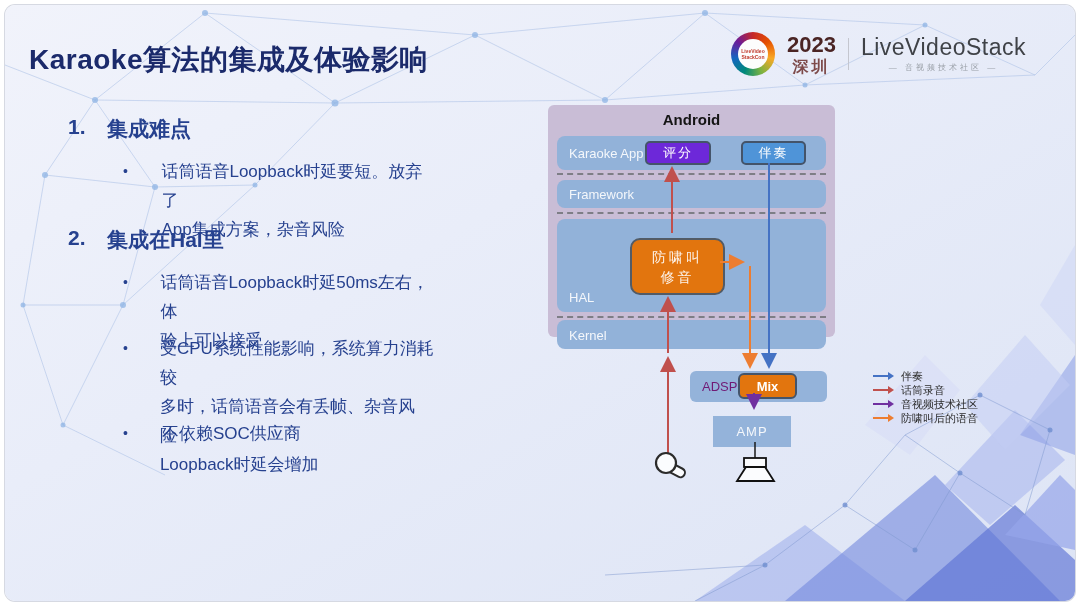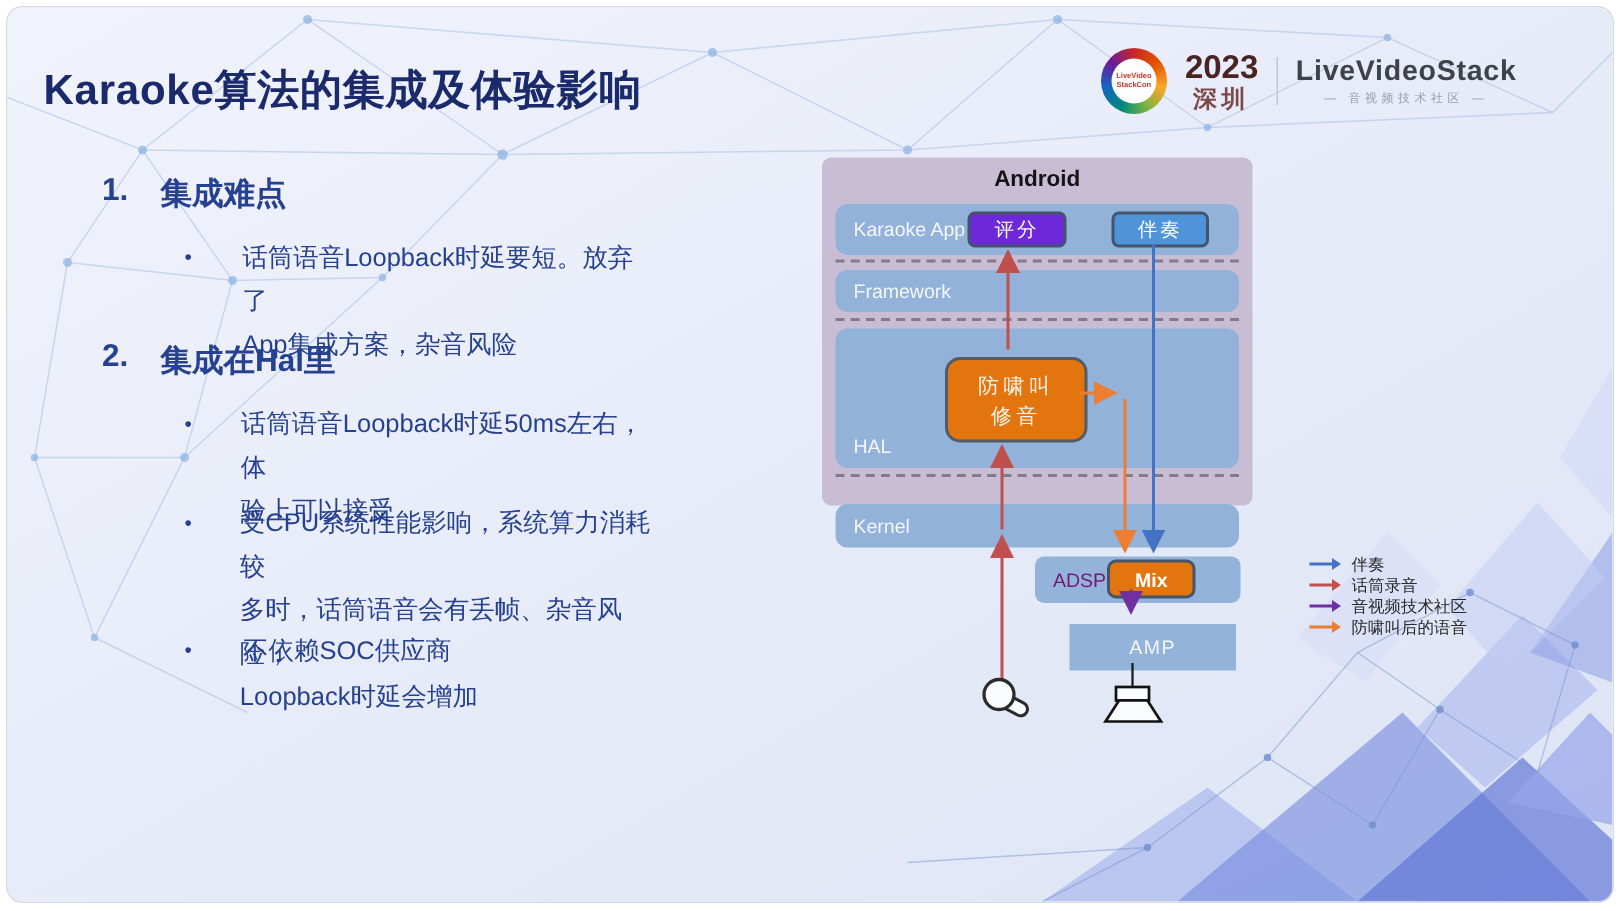--- a/index.html
+++ b/index.html
@@ -3,64 +3,64 @@
 <meta charset="utf-8">
 <style>
   html,body{margin:0;padding:0;width:1080px;height:607px;background:#ffffff;overflow:hidden;
     font-family:"Liberation Sans","DejaVu Sans",sans-serif;}
   .slide{position:absolute;left:5px;top:5px;right:5px;bottom:6px;border-radius:10px;overflow:hidden;
     background:linear-gradient(150deg,#f1f3fb 0%,#e9edf9 40%,#dde4f5 100%);
     box-shadow:0 0 0 1px #d6d9e2;}
   .decor{position:absolute;left:0;top:0;width:100%;height:100%;z-index:0;}
   .title{position:absolute;left:24px;top:36px;margin:0;font-size:28px;font-weight:800;color:#1b2a6b;z-index:3;letter-spacing:.5px;text-align:right;}
   
-  .logos{position:absolute;right:64px;top:24px;height:50px;display:flex;align-items:center;gap:12px;z-index:3;}
+  .logos{position:absolute;right:49px;top:24px;height:50px;display:flex;align-items:center;gap:12px;z-index:3;}
   .logo-ring{width:44px;height:44px;border-radius:50%;position:relative;
     background:conic-gradient(#c62828,#e65100,#f9a825,#7cb342,#00897b,#1565c0,#6a1b9a,#c62828);}
   .logo-ring .ring-core{position:absolute;inset:7px;background:#fdfdfd;border-radius:50%;
     display:flex;align-items:center;justify-content:center;text-align:center;
     font-size:5px;line-height:6px;color:#c0392b;font-weight:700;white-space:pre-line;}
   .year-city{display:flex;flex-direction:column;align-items:center;line-height:1;}
   .year{font-size:22px;font-weight:800;color:#4a2424;font-stretch:condensed;}
   .city{font-size:16px;font-weight:700;color:#7d4a4a;letter-spacing:3px;margin-top:3px;}
   .logo-divider{width:1px;height:32px;background:#c4c6cf;}
   .brand{display:flex;flex-direction:column;line-height:1;}
-  .brand-name{font-size:19px;font-weight:700;color:#3f4247;letter-spacing:.5px;}
+  .brand-name{font-size:23px;font-weight:400;color:#3f4247;letter-spacing:.5px;}
   .brand-tagline{font-size:8px;color:#9aa0a8;letter-spacing:3px;margin-top:5px;text-align:center;}
   
   .o-head{position:absolute;display:flex;color:#26418f;font-size:21px;font-weight:600;z-index:3;}
   .o-head .o-num{width:39px;}
   .o-bullet{position:absolute;display:flex;z-index:3;color:#26418f;font-size:17px;line-height:29px;}
   .o-bullet .dot{width:39px;text-align:left;font-size:14px;line-height:29px;}
   .o-text{white-space:pre-line;}
   
   .android{position:absolute;left:543px;top:100px;width:287px;height:232px;background:#c9bdd6;border-radius:6px;z-index:2;}
   .android-title{position:absolute;top:6px;left:0;width:100%;text-align:center;font-size:15px;font-weight:700;color:#141414;}
   .layer{position:absolute;left:9px;width:269px;background:#92b2d9;border-radius:8px;}
   .layer-label{position:absolute;left:12px;color:#f4f7fb;font-size:13px;}
   .lay-karaoke{top:31px;height:34px;}
   .lay-framework{top:75px;height:28px;}
   .lay-hal{top:114px;height:93px;}
-  .lay-kernel{top:231px;height:29px;text-align:center;}
+  .lay-kernel{top:215px;height:29px;text-align:center;}
   .vcenter{top:50%;transform:translateY(-50%);}
   .hal-pos{bottom:7px;}
   .dash{position:absolute;left:9px;width:269px;border-top:2px dashed #7e7e86;}
   .d1{top:68px}.d2{top:107px}.d3{top:211px}
   .chip{position:absolute;height:20px;border:2px solid #44546a;border-radius:5px;color:#ffffff;font-size:13px;
     display:flex;align-items:center;justify-content:center;letter-spacing:2px;}
   .chip-score{left:97px;top:36px;width:62px;background:#6d28d9;}
   .chip-accomp{left:193px;top:36px;width:61px;background:#4f94d8;}
   .howl{position:absolute;left:82px;top:133px;width:91px;height:53px;background:#e2750e;border:2px solid#525b66;
     border-radius:10px;color:#fdf3ea;font-size:14px;letter-spacing:3px;white-space:pre-line;
     display:flex;align-items:center;justify-content:center;text-align:center;line-height:20px;}
   .adsp{position:absolute;left:685px;top:366px;width:137px;height:31px;background:#94b3da;border-radius:6px;z-index:2;}
   .adsp-label{position:absolute;left:12px;top:0;line-height:31px;color:#701a75;font-size:13px;}
   .mix{position:absolute;left:733px;top:368px;width:55px;height:22px;background:#e2750e;border:2px solid #44546a;
     border-radius:6px;color:#fff;font-size:13px;font-weight:700;display:flex;align-items:center;justify-content:center;z-index:3;}
-  .amp{position:absolute;left:708px;top:411px;width:111px;height:31px;background:#94b3da;border-radius:0;
+  .amp{position:absolute;left:708px;top:411px;width:78px;height:31px;background:#94b3da;border-radius:0;
     color:#f4f7fb;font-size:13px;display:flex;align-items:center;justify-content:center;z-index:2;letter-spacing:1px;}
   .arrows{position:absolute;left:0;top:0;width:100%;height:100%;z-index:5;pointer-events:none;}
   
   .legend{position:absolute;left:868px;top:364px;z-index:3;}
   .lg-row{display:flex;align-items:center;gap:7px;height:14px;}
   .lg-arrow{display:flex;align-items:center;}
   .lg-line{width:15px;height:2px;}
   .lg-head{width:0;height:0;border-top:4px solid transparent;border-bottom:4px solid transparent;border-left-width:6px;border-left-style:solid;}
   .c-blue .lg-line{background:#4472c4}.c-blue .lg-head{border-left-color:#4472c4}
   .c-red .lg-line{background:#c0504d}.c-red .lg-head{border-left-color:#c0504d}

